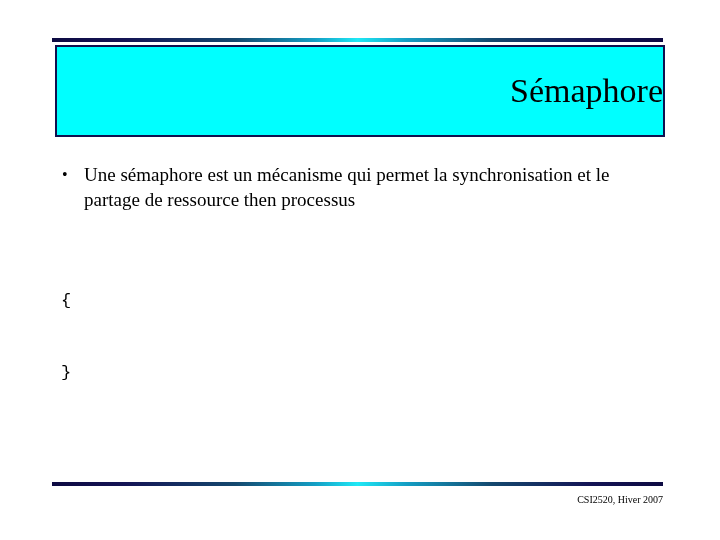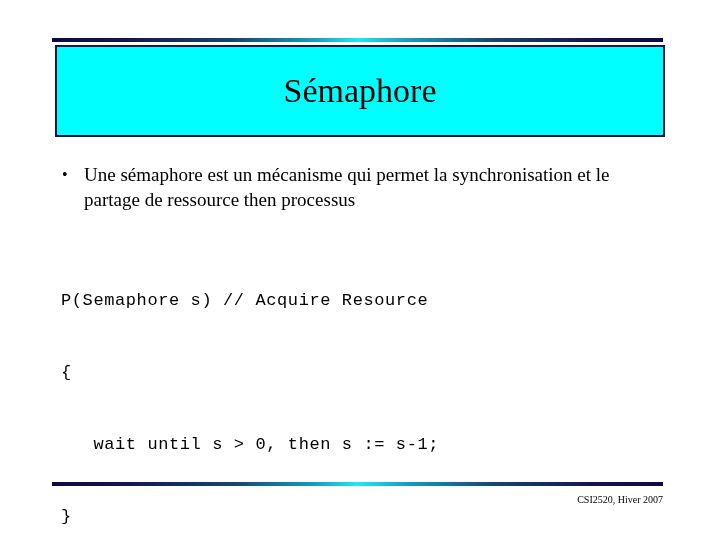--- a/index.html
+++ b/index.html
@@ -54,21 +54,21 @@
     position: absolute;
     left: 55px;
     top: 45px;
     width: 610px;
     height: 92px;
     background: #00ffff;
     border: 2px solid #11114f;
     box-sizing: border-box;
     display: flex;
     align-items: center;
-    justify-content: center;
+    justify-content: flex-end;
   }
   .title-text {
     font-family: "Liberation Serif", "DejaVu Serif", serif;
     font-size: 34px;
     line-height: 1;
     color: #000000;
     letter-spacing: 0px;
     white-space: nowrap;
   }
 
@@ -142,23 +142,21 @@
   </div>
 
   <div class="bullets">
     <div class="bullet-row">
       <span class="bullet-marker">•</span>
       <span class="bullet-body">Une sémaphore est un mécanisme qui permet la synchronisation et le partage de ressource then processus</span>
     </div>
   </div>
 
   <div class="code-block">
-    <div class="code-line">P(Semaphore s) // Acquire Resource</div>
     <div class="code-line">{</div>
-    <div class="code-line">   wait until s &gt; 0, then s := s-1;</div>
     <div class="code-line">}</div>
     
     
     
     
     
   </div>
 
   <div class="rule rule-bottom"></div>
 

